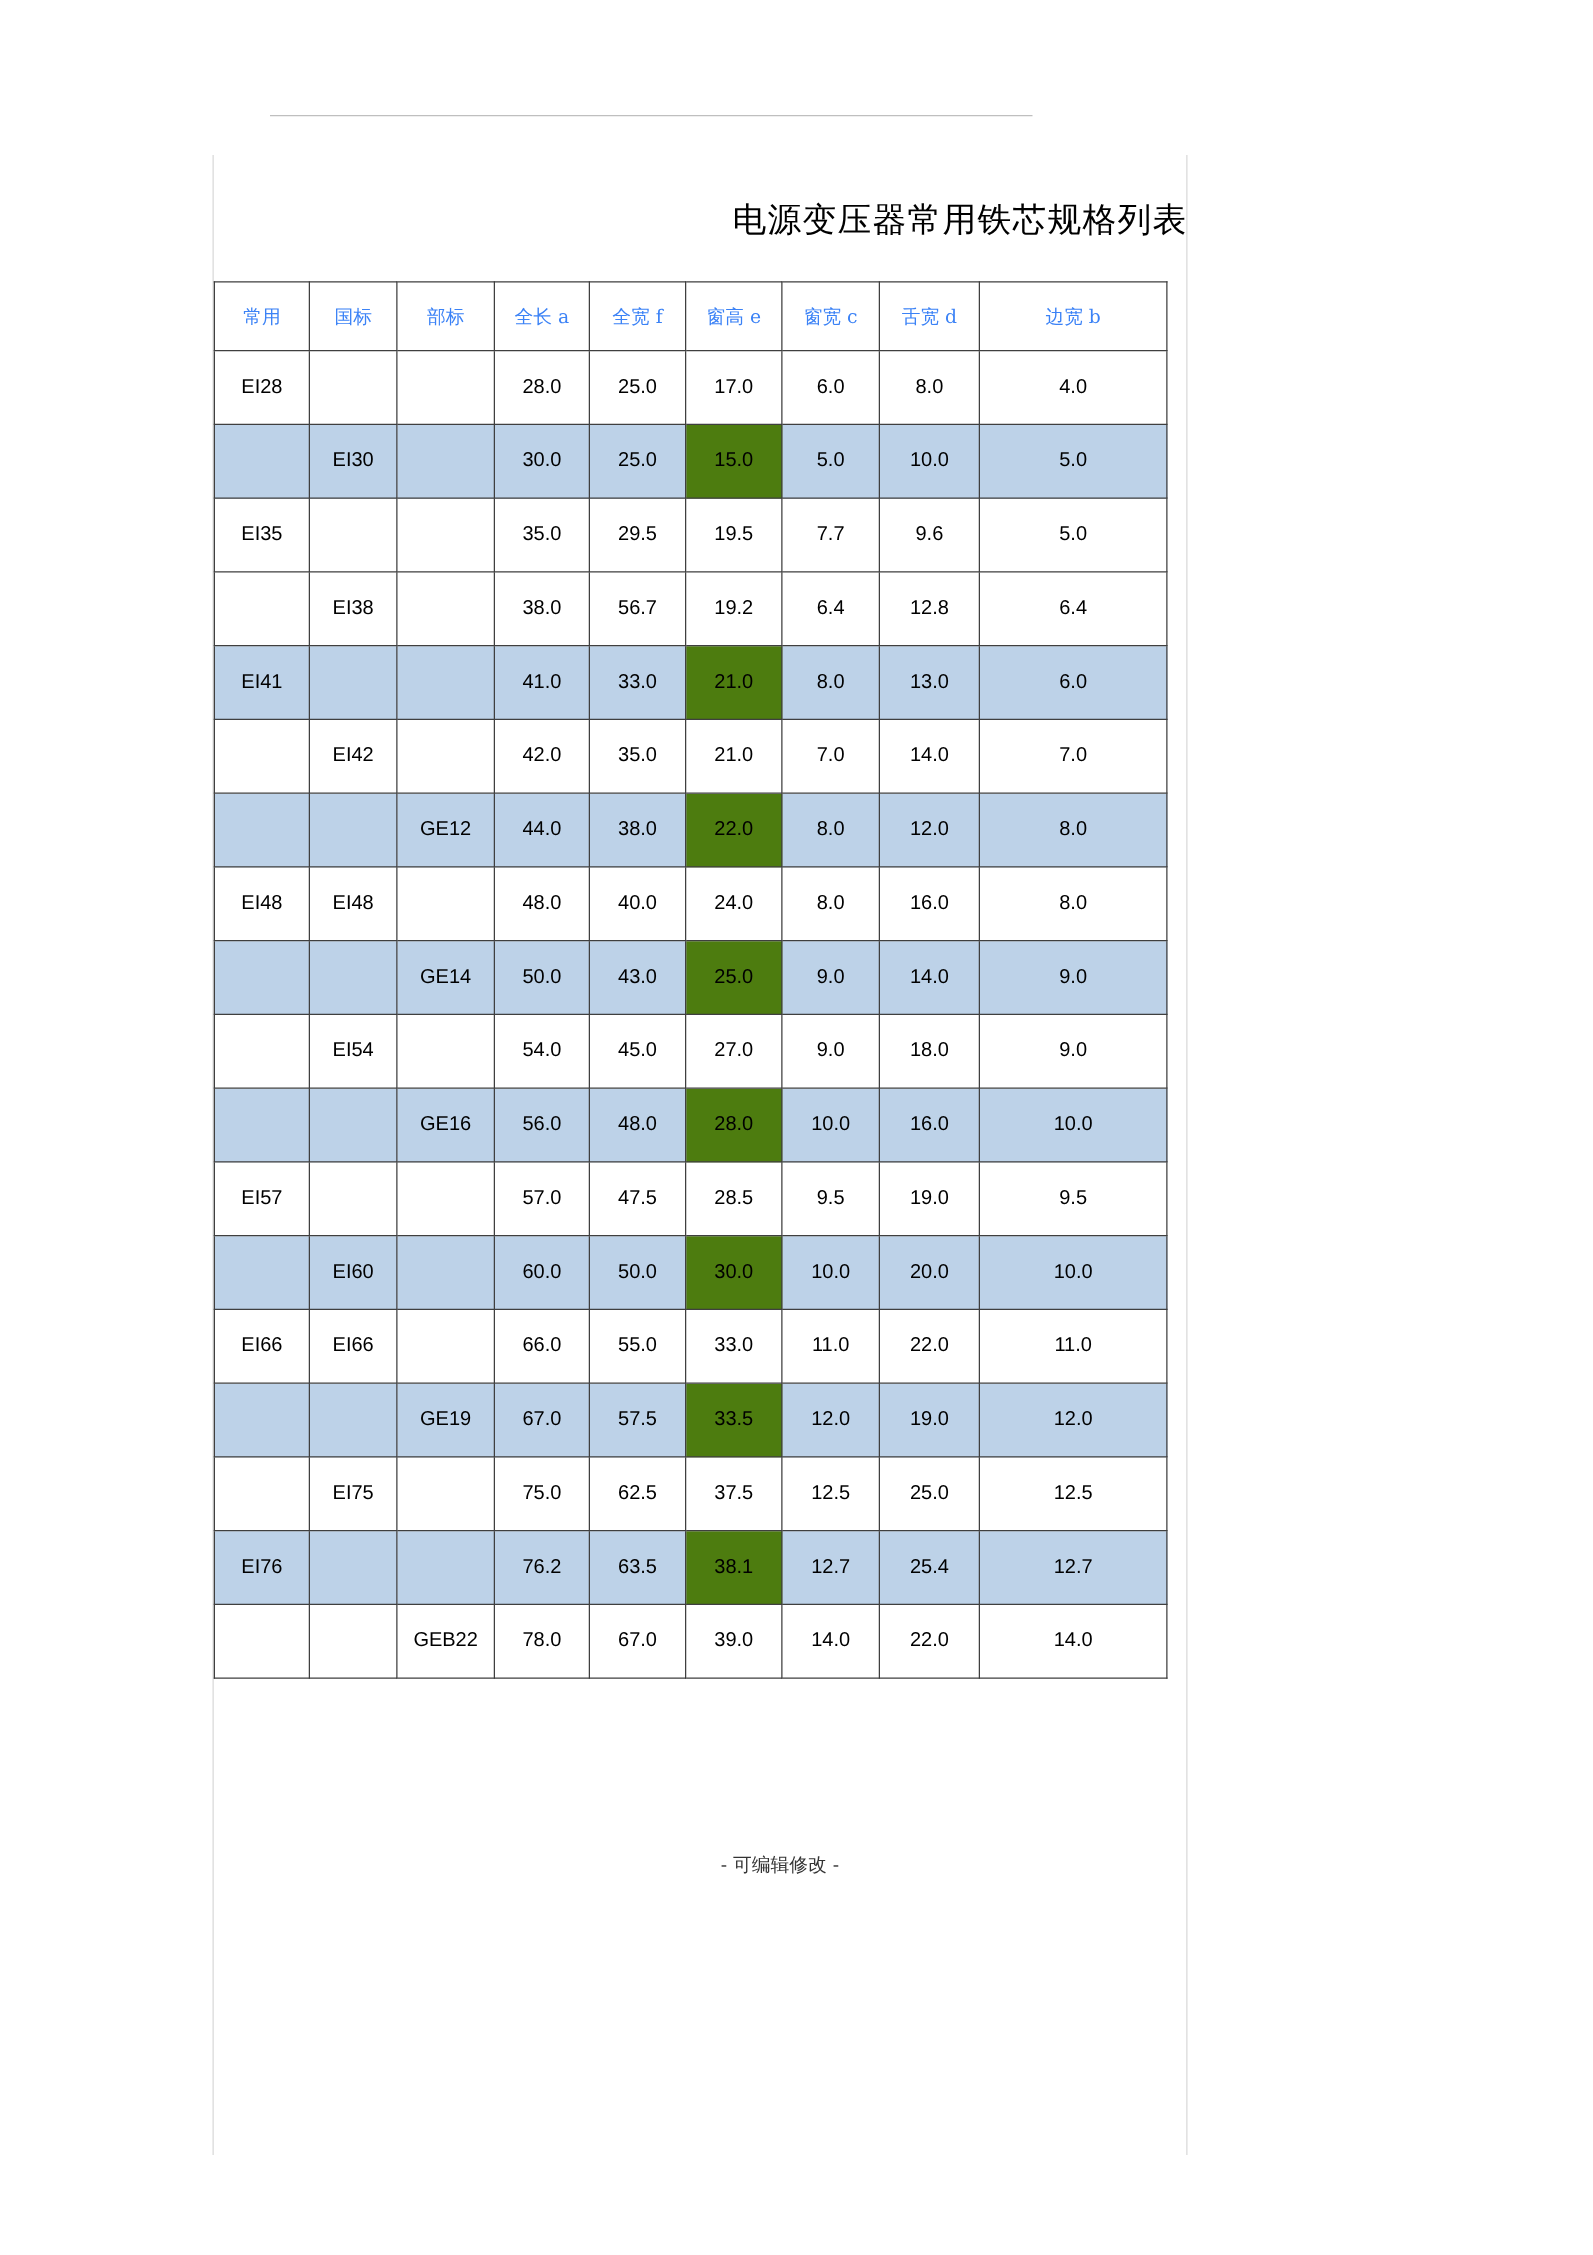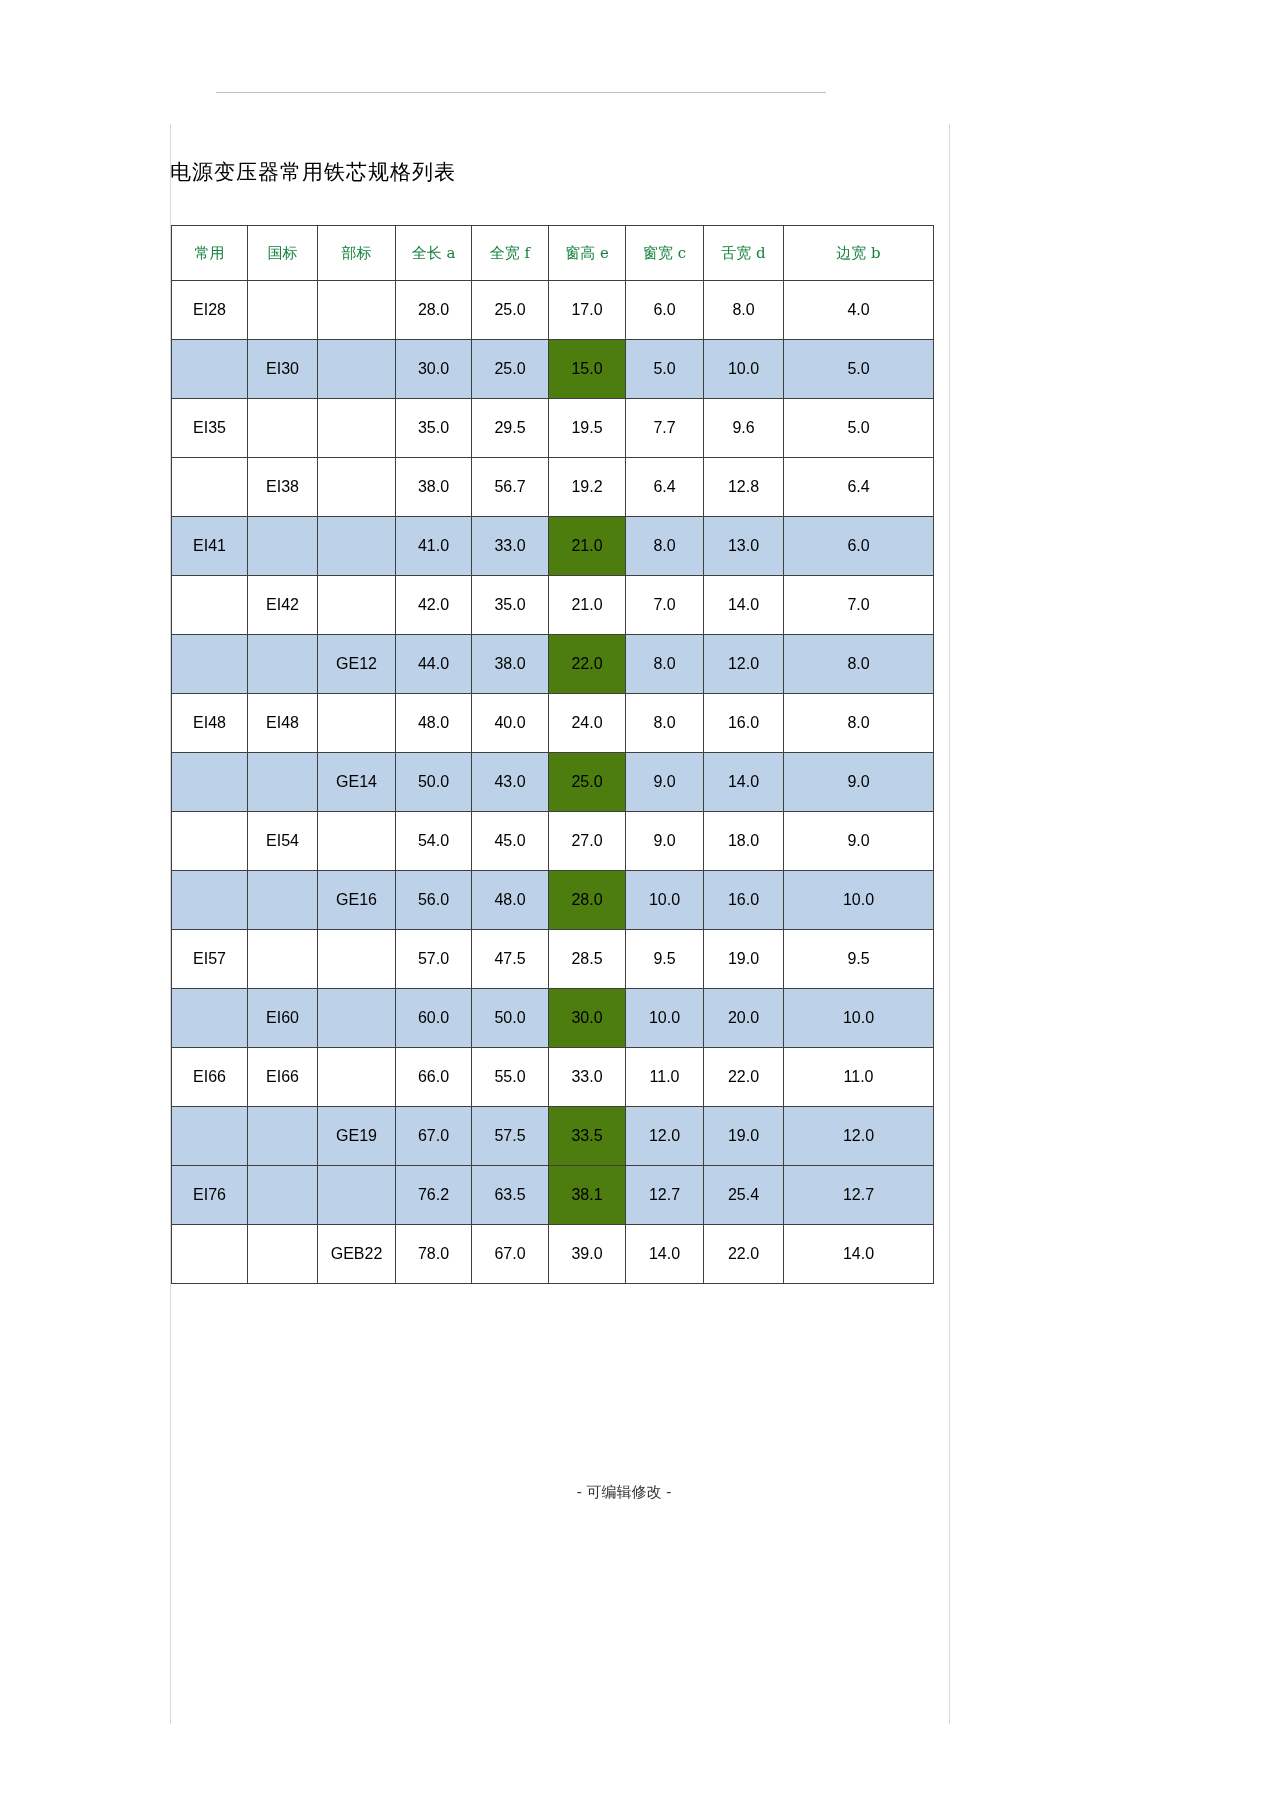--- a/index.html
+++ b/index.html
@@ -40,23 +40,23 @@
     top: 92px;
     width: 610px;
     height: 0;
     border-top: 1px solid #bfbfbf;
   }
   .doc-title {
     position: absolute;
     left: 170px;
     top: 158px;
     width: 780px;
-    text-align: left;
+    text-align: right;
     font-family: "DejaVu Serif", "Liberation Serif", serif;
-    font-size: 21px;
+    font-size: 27px;
     letter-spacing: 1px;
     color: #000000;
     white-space: nowrap;
   }
   .table-wrap {
     position: absolute;
     left: 171px;
     top: 225px;
     width: 762px;
   }
@@ -83,21 +83,21 @@
     font-size: 16px;
     padding: 0 2px;
     background: #ffffff;
     box-sizing: border-box;
   }
   table.spec thead th {
     height: 55px;
     font-size: 15px;
     font-family: "DejaVu Serif", "Liberation Serif", serif;
     font-weight: normal;
-    color: #15803d;
+    color: #3b82f6;
   }
   table.spec thead th.latin-mix {
     font-family: "DejaVu Serif", "Liberation Serif", serif;
   }
   tr.alt td { background: #bdd2e8; }
   td.hl, th.hl { background: #00e85c; }
   tr.alt td.hl { background: #4d7c0f; }
   th.hl { background: #00e85c; color: #333333; }
 
   .footer-note {
@@ -307,20 +307,31 @@
             <td></td>
             <td></td>
             <td>GE19</td>
             <td>67.0</td>
             <td>57.5</td>
             <td class="hl">33.5</td>
             <td>12.0</td>
             <td>19.0</td>
             <td>12.0</td>
           </tr>
+          <tr>
+            <td></td>
+            <td>EI75</td>
+            <td></td>
+            <td>75.0</td>
+            <td>62.5</td>
+            <td class="hl">37.5</td>
+            <td>12.5</td>
+            <td>25.0</td>
+            <td>12.5</td>
+          </tr>
           <tr class="alt">
             <td>EI76</td>
             <td></td>
             <td></td>
             <td>76.2</td>
             <td>63.5</td>
             <td class="hl">38.1</td>
             <td>12.7</td>
             <td>25.4</td>
             <td>12.7</td>

